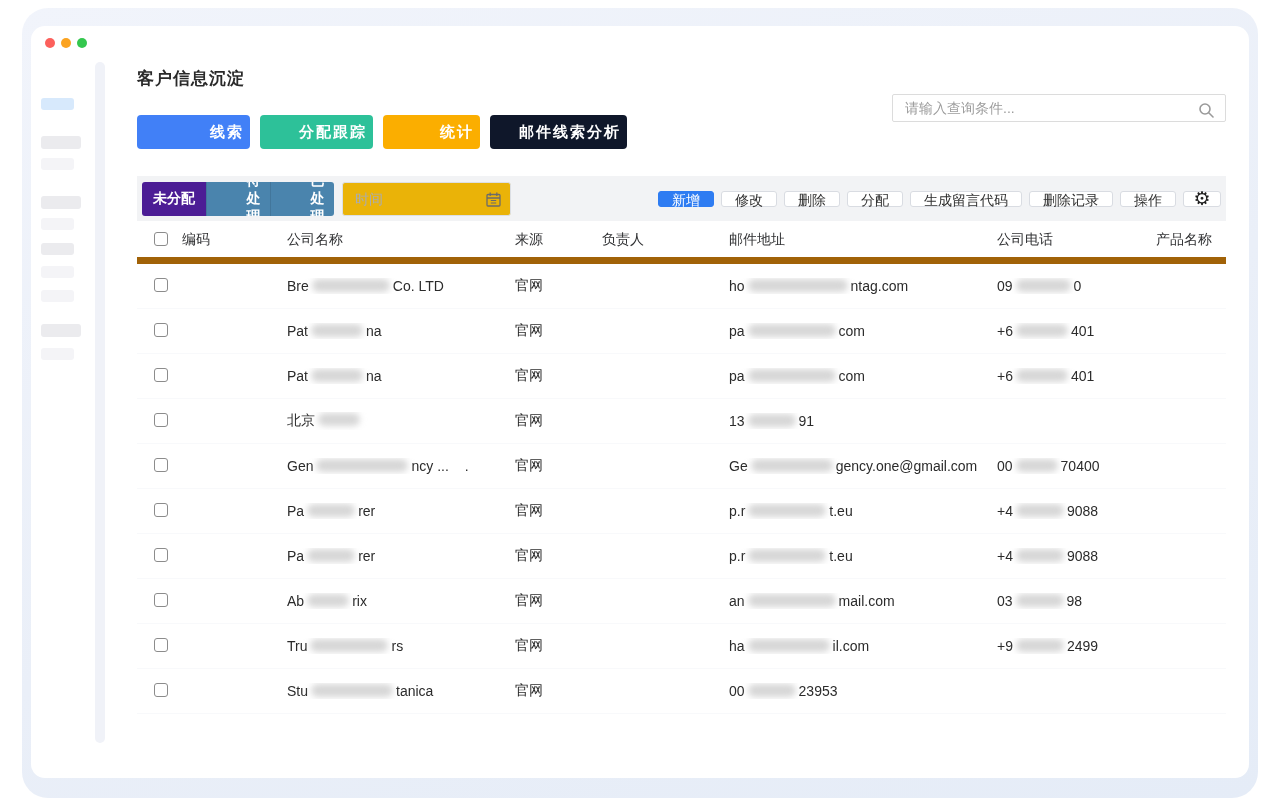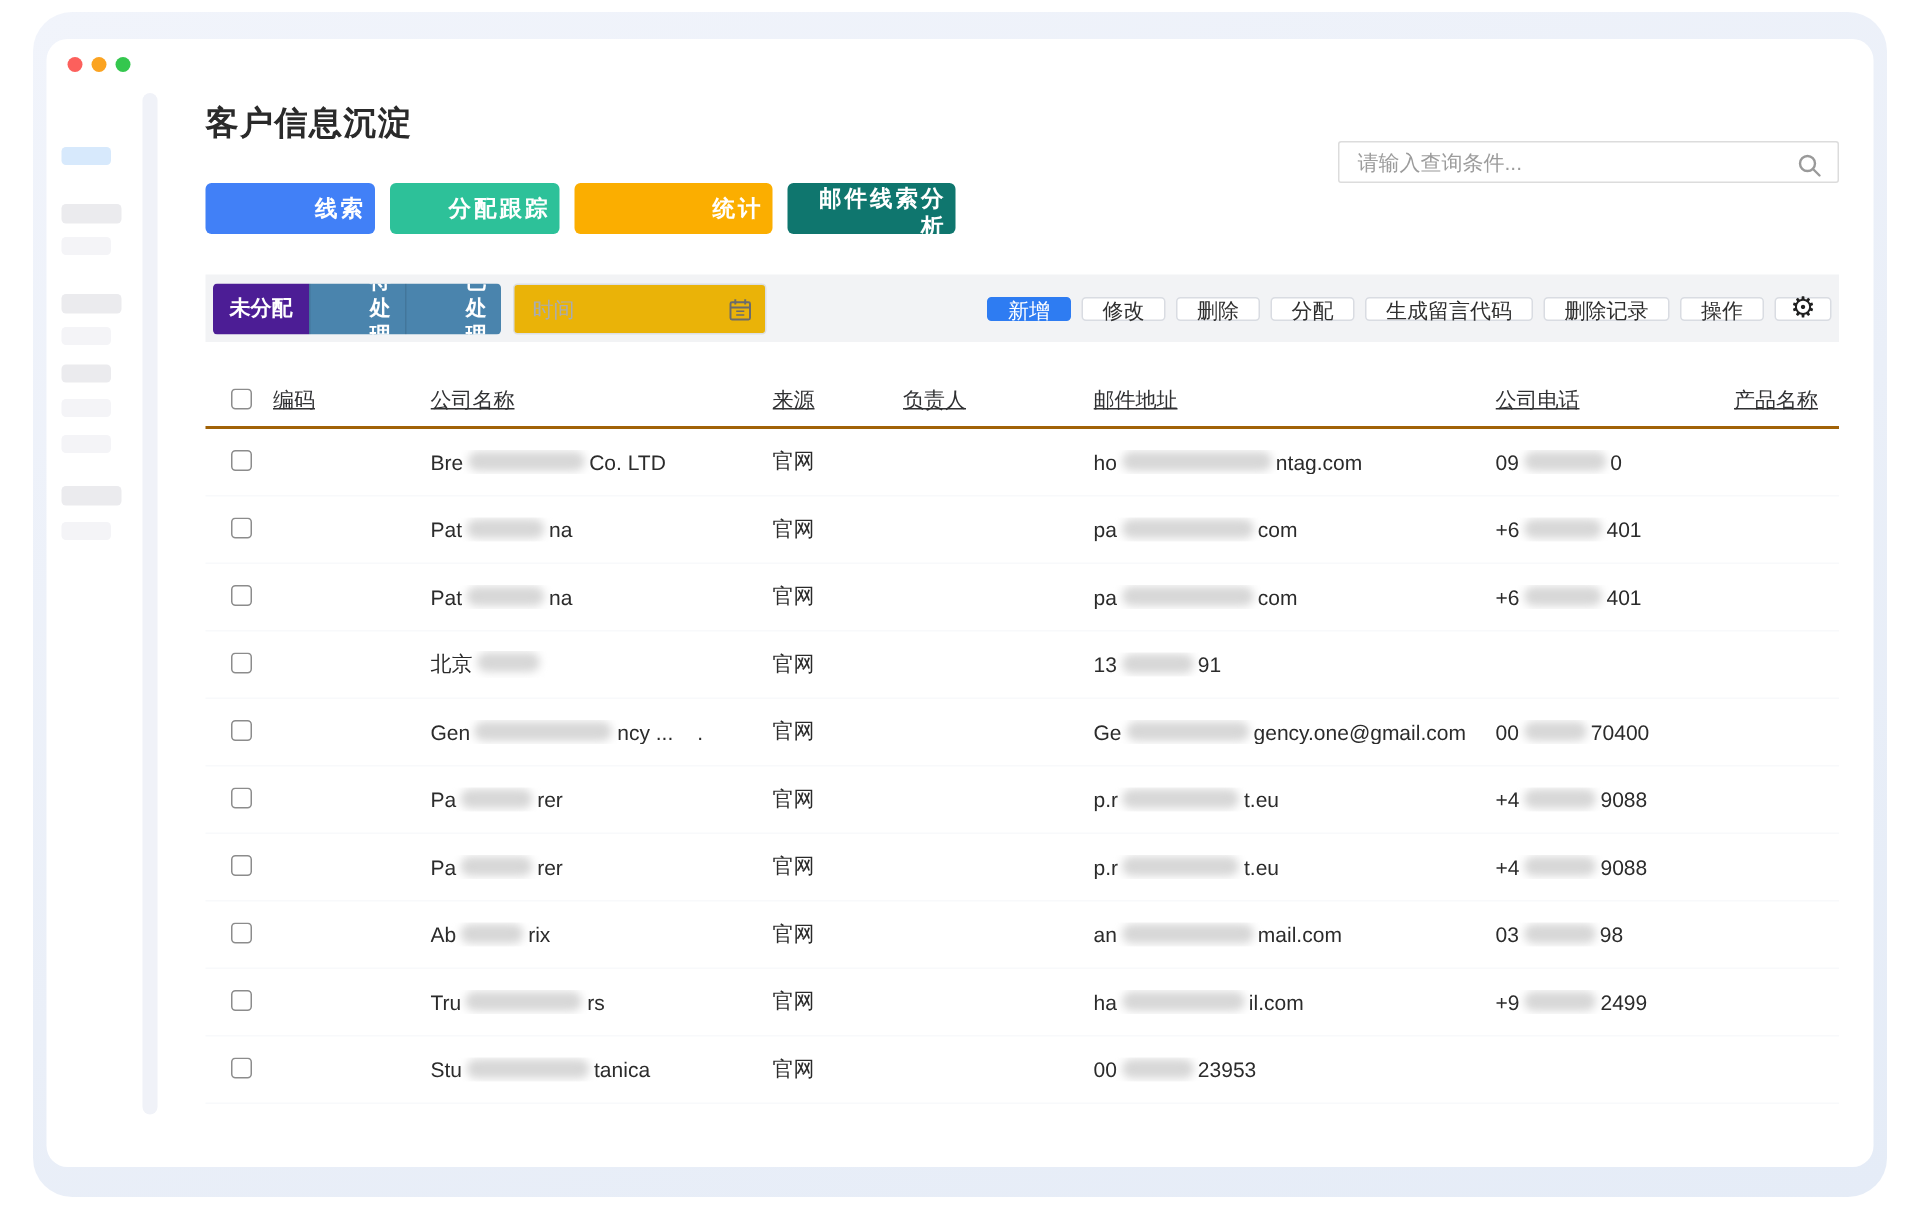--- a/index.html
+++ b/index.html
@@ -24,51 +24,51 @@
   .light.red{background:#fc605c;}
   .light.orange{background:#fba321;}
   .light.green{background:#34c74e;}
   .skel{position:absolute;left:10px;border-radius:3px;}
   .sk-blue{background:#d7e9fc;}
   .sk-dark{background:#ebebee;}
   .sk-light{background:#f4f4f7;}
   .divider-strip{width:10px;flex:0 0 10px;background:#f0f2f8;border-radius:5px;margin:36px 0 35px 0;}
   
   .main{flex:1;position:relative;padding:0 23px 0 32px;min-width:0;}
-  .page-title{margin-top:41px;font-size:22px;font-weight:700;color:#2a2a2a;letter-spacing:1px;}
+  .page-title{margin-top:41px;font-size:17px;font-weight:700;color:#2a2a2a;letter-spacing:1px;}
   
   .search{position:absolute;top:68px;right:23px;width:334px;height:28px;background:#fff;border:1px solid #dcdcdc;border-radius:2px;box-sizing:border-box;}
   .search input{width:100%;height:100%;border:none;outline:none;background:transparent;box-sizing:border-box;padding:0 36px 0 12px;font-size:14px;color:#333;font-family:inherit;}
   .search input::placeholder{color:#9c9c9c;}
   .search .sicon{position:absolute;right:10px;top:7px;}
   
   .nav-row{display:flex;gap:10px;margin-top:25px;}
   .nav-btn{height:34px;border:none;border-radius:4px;color:#fff;font-size:15px;font-weight:700;letter-spacing:2px;font-family:inherit;cursor:pointer;text-align:right;}
   .nb1{width:113px;background:#4180f7;}
   .nb2{width:113px;background:#2dc199;}
-  .nb3{width:132px;background:#fbae00;}
-  .nb4{width:112px;background:#0f766e;}
+  .nb3{width:97px;background:#fbae00;}
+  .nb4{width:137px;background:#0f172a;}
   
   .toolbar{margin-top:27px;height:45px;background:#f2f3f5;display:flex;align-items:center;padding:0 5px;box-sizing:border-box;}
   .tabs{display:flex;height:34px;border-radius:3px;overflow:hidden;}
   .tab{width:64px;border:none;background:#4a84ad;color:#fff;font-size:14px;font-weight:700;display:flex;align-items:center;justify-content:center;font-family:inherit;cursor:pointer;}
   .tab + .tab{border-left:1px solid rgba(0,0,0,0.10);padding-left:36px;}
   .tab.active{background:#4c1d95;}
   .date-box{margin-left:8px;width:169px;height:34px;background:#eab308;border:1px solid #dcdfe4;border-radius:3px;position:relative;box-sizing:border-box;}
   .date-box input{width:100%;height:100%;border:none;outline:none;background:transparent;box-sizing:border-box;padding:0 34px 0 12px;font-size:14px;color:#333;font-family:inherit;}
   .date-box input::placeholder{color:#a9acb2;}
   .date-box .cicon{position:absolute;right:9px;top:9px;}
   .tb-right{margin-left:auto;display:flex;gap:7px;align-items:center;}
   .tb-btn{height:16px;padding:0 13px;background:#fff;border:1px solid #d9dce2;border-radius:3px;font-size:14px;color:#2f2f2f;font-family:inherit;cursor:pointer;white-space:nowrap;}
   .tb-btn.primary{background:#2e7cf2;border-color:#2e7cf2;color:#fff;}
   .gear-btn{width:38px;padding:0;display:flex;align-items:center;justify-content:center;}
   .gear-glyph{font-family:"DejaVu Sans",sans-serif;font-size:19px;color:#1f1f1f;line-height:1;}
   
   .grid-row{display:grid;grid-template-columns:45px 105px 228px 87px 127px 268px 155px 1fr;align-items:center;padding-right:14px;}
-  .thead{height:34px;margin-top:22px;border-bottom:2px solid #a16207;color:#303133;font-size:14px;text-decoration:underline;}
+  .thead{height:34px;margin-top:2px;border-bottom:7px solid #a16207;color:#303133;font-size:14px;}
   .trow{height:44px;font-size:14px;color:#2b2b2b;border-bottom:1px solid #f8f9fb;}
   .cb{width:14px;height:14px;border:1px solid #8c8c8c;border-radius:3px;background:#fff;display:inline-block;box-sizing:border-box;margin-left:17px;cursor:pointer;}
   .c-product{text-align:right;}
   .rd{display:inline-block;height:13px;border-radius:7px;background:#d7d7d7;filter:blur(3px);vertical-align:-1px;margin:0 3px;}
   .tail{margin-left:16px;}
   .cell{white-space:nowrap;overflow:hidden;}
 </style>
 </head>
 <body>
 

